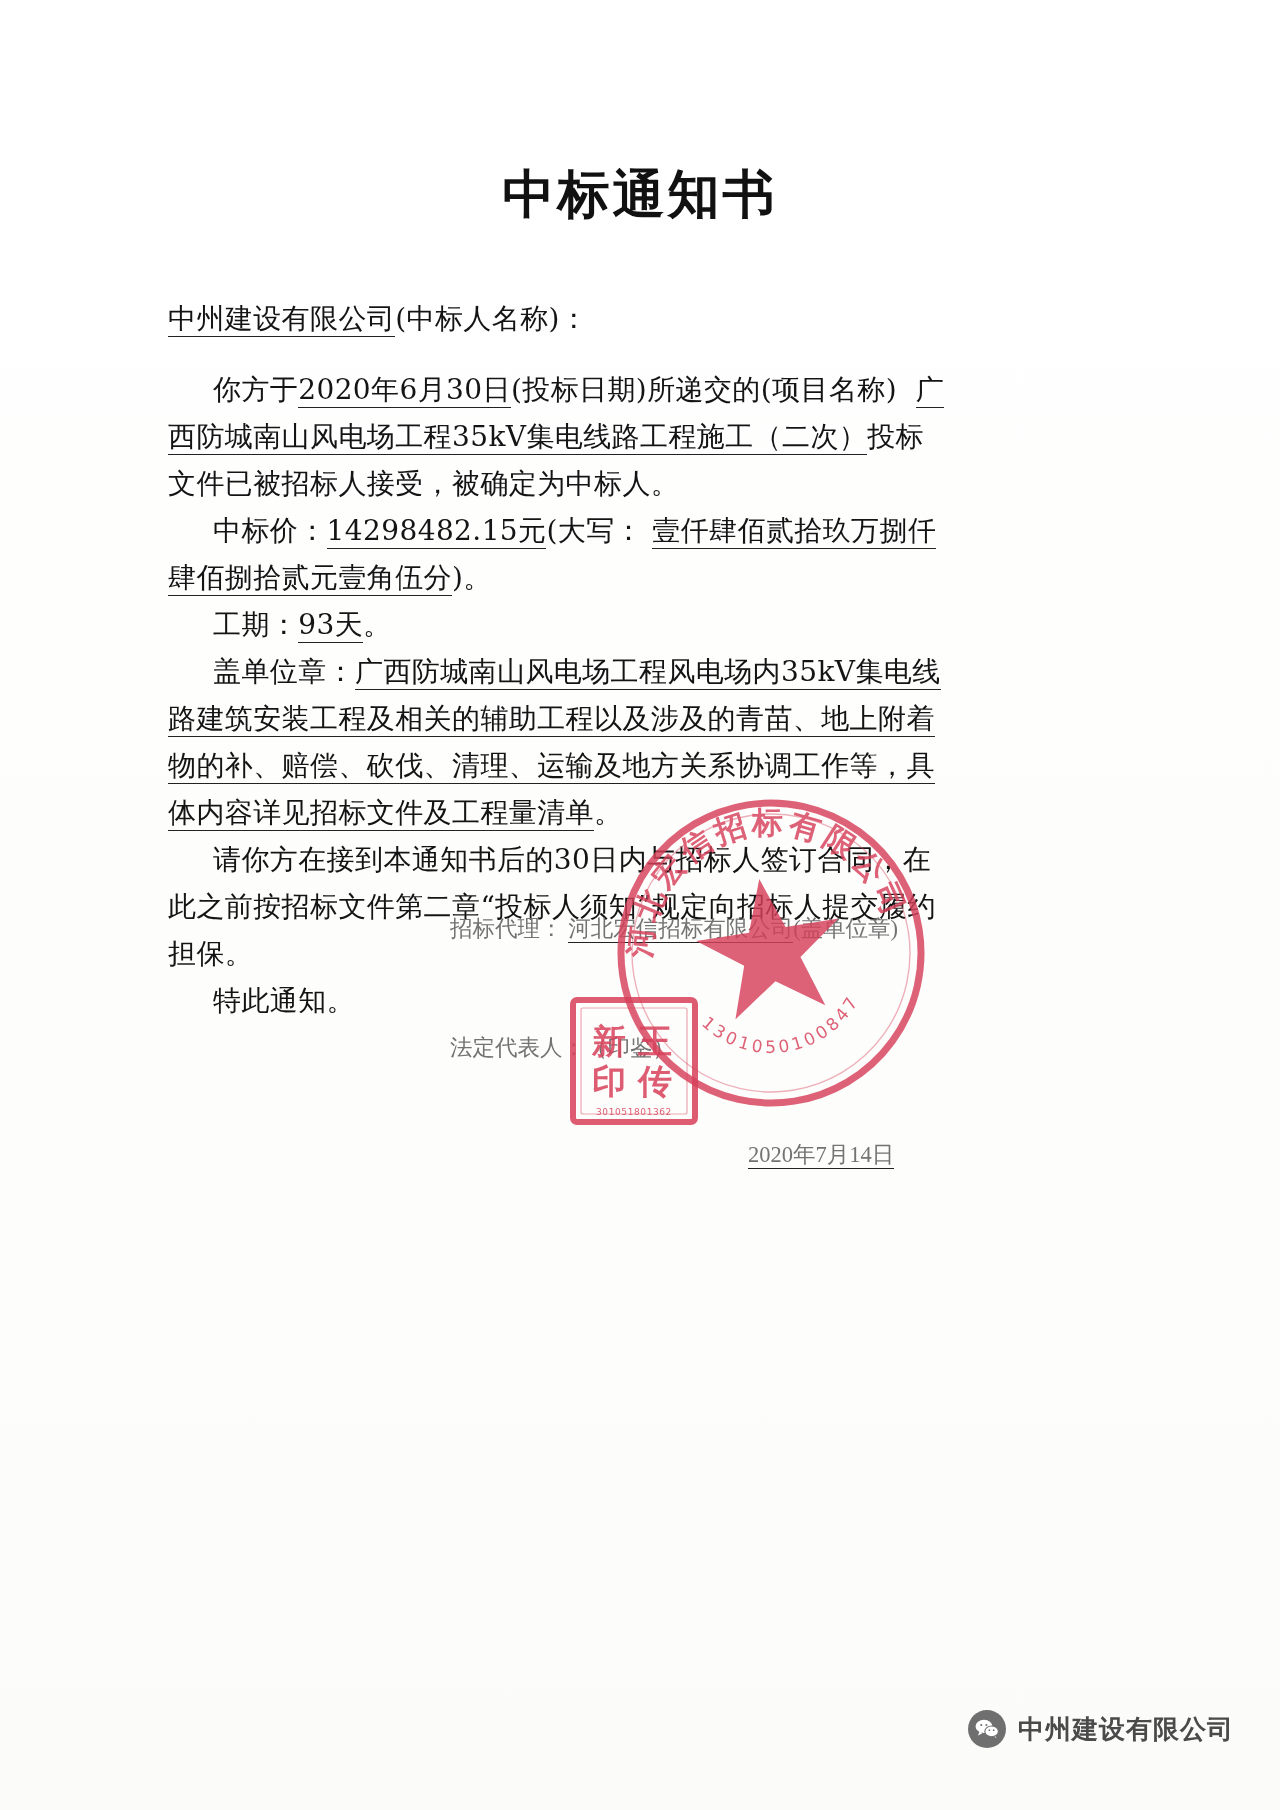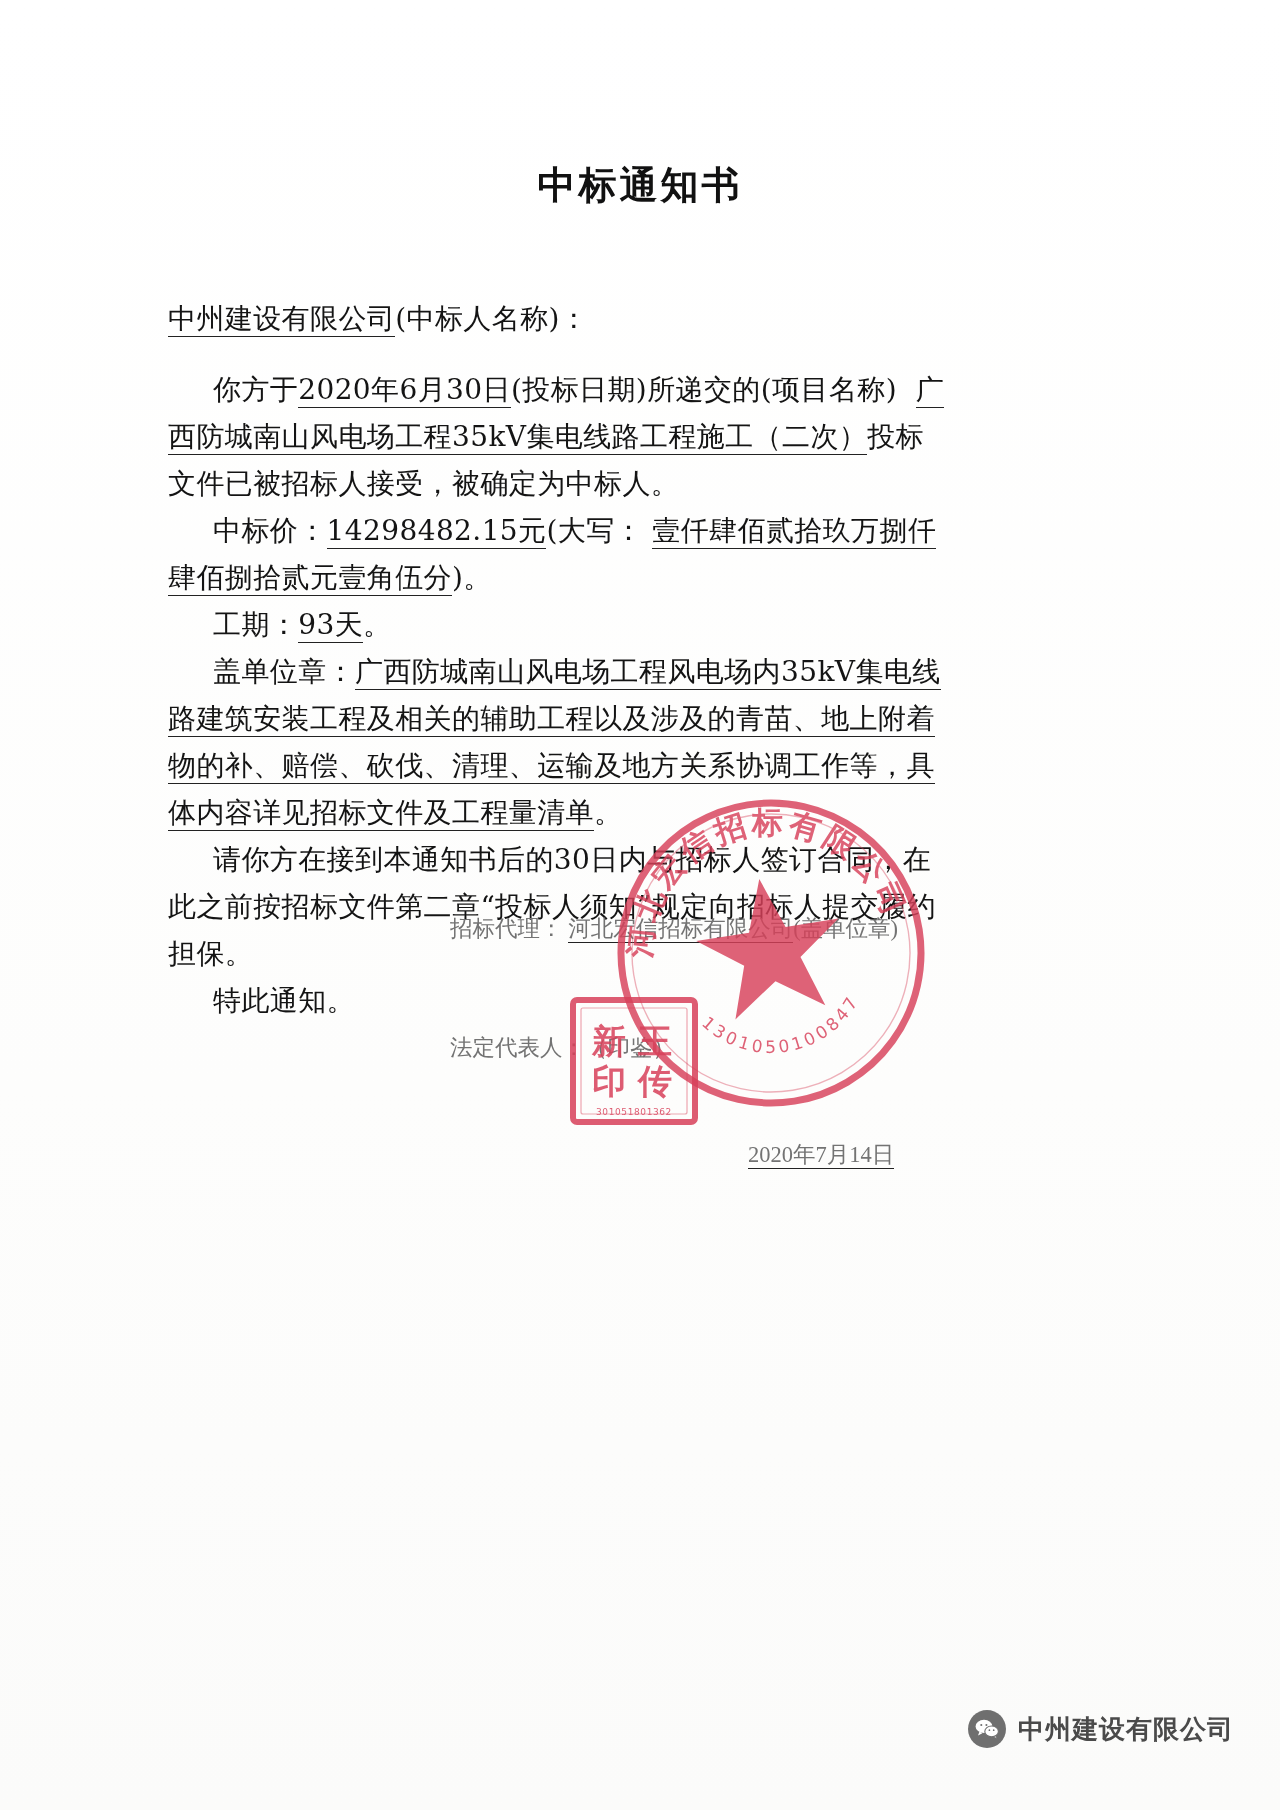--- a/index.html
+++ b/index.html
@@ -28,21 +28,21 @@
     pointer-events: none;
   }
 
   .doc-title {
     position: absolute;
     top: 160px;
     left: 0;
     width: 1280px;
     text-align: center;
     font-family: "DejaVu Serif", "Liberation Serif", serif;
-    font-size: 38px;
+    font-size: 52px;
     font-weight: 700;
     letter-spacing: 3px;
     color: #111;
   }
 
   .body-block {
     position: absolute;
     left: 168px;
     top: 295px;
     width: 784px;

